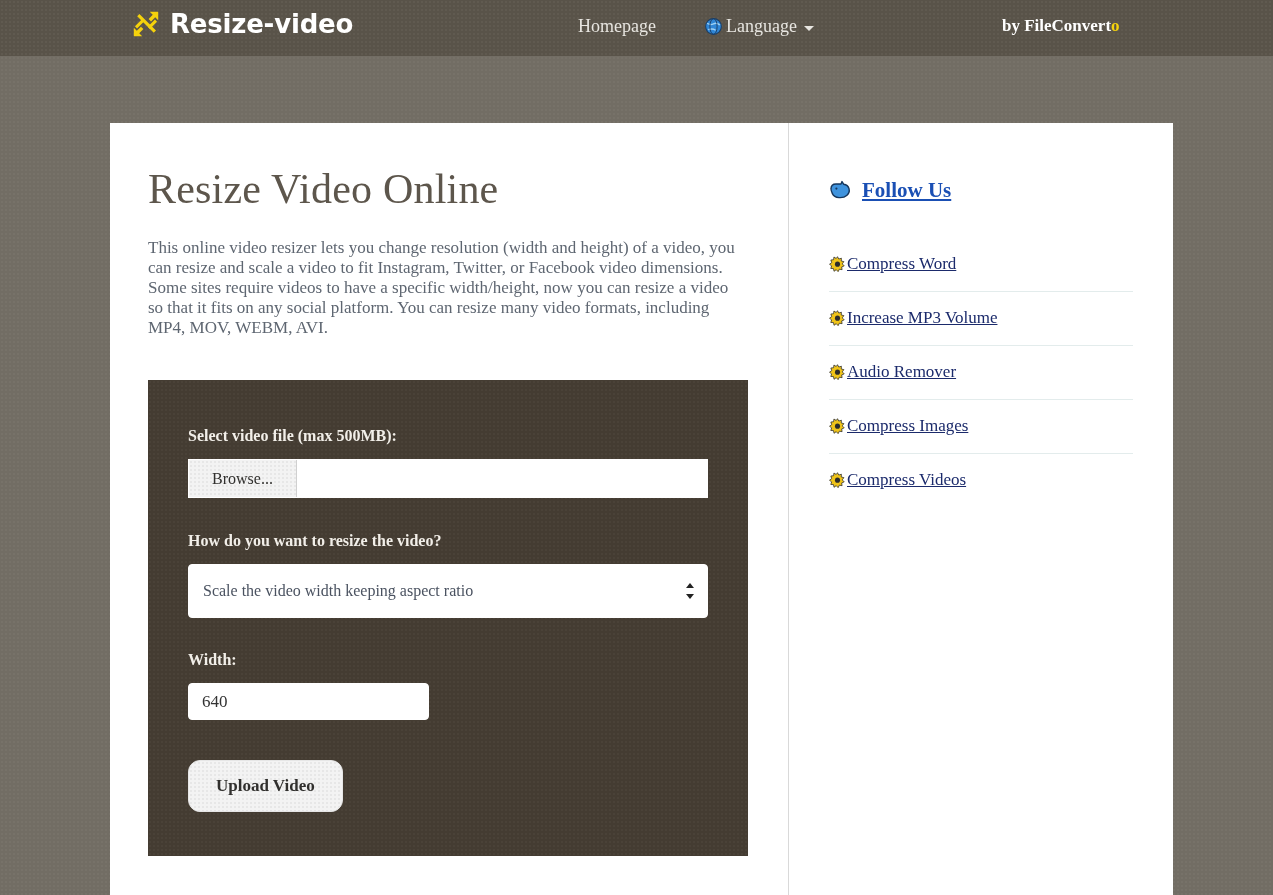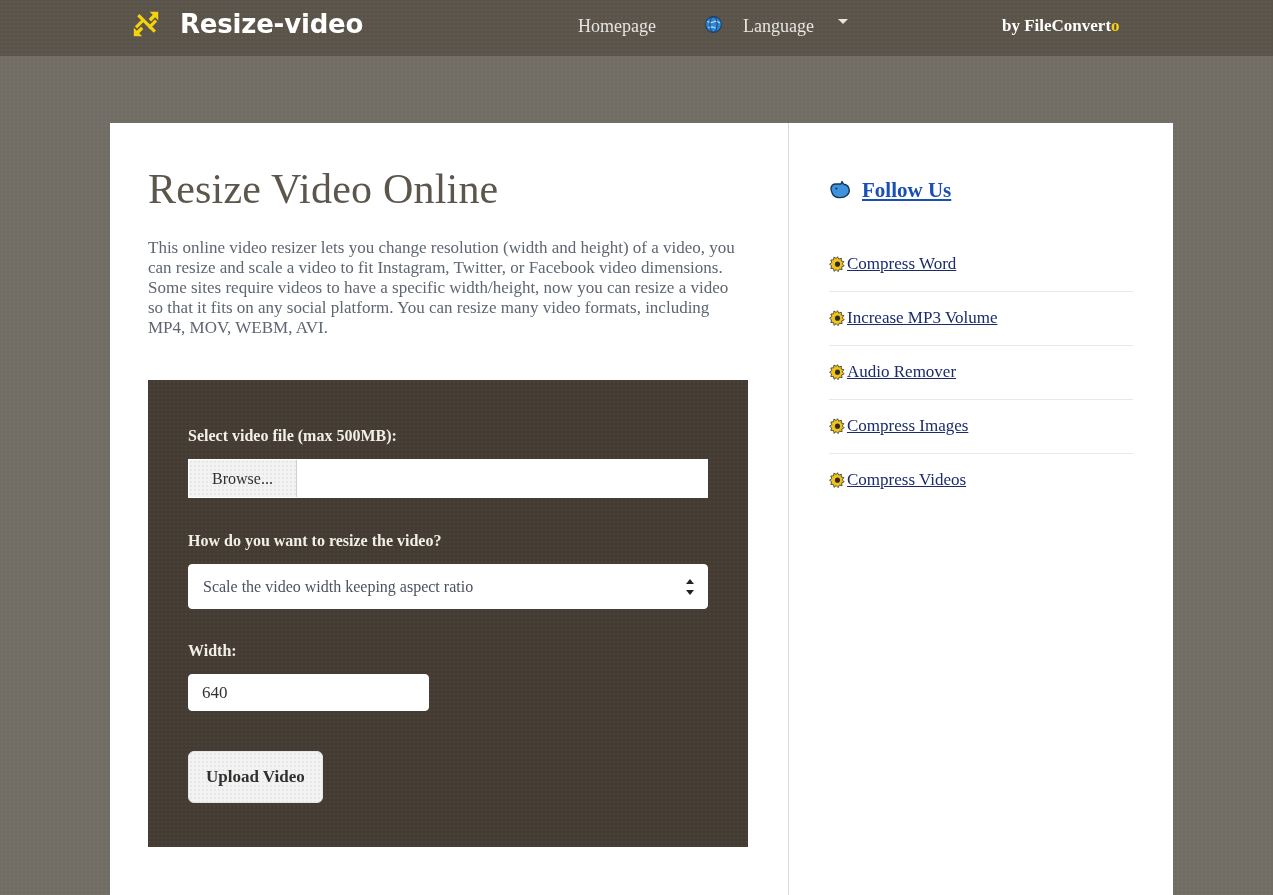--- a/index.html
+++ b/index.html
@@ -26,21 +26,21 @@
     background-size: 4px 4px;
     display: flex;
     align-items: center;
   }
   .brand {
     position: absolute;
     left: 131px;
     top: 9px;
     display: flex;
     align-items: center;
-    gap: 19px;
+    gap: 9px;
     text-decoration: none;
   }
   .brand-icon { width: 30px; height: 30px; display: block; }
   .brand-name {
     font-family: "DejaVu Sans", sans-serif;
     font-weight: bold;
     font-size: 26px;
     color: #ffffff;
     letter-spacing: -0.2px;
     line-height: 30px;
@@ -49,21 +49,22 @@
     position: absolute;
     left: 578px; top: 16px;
     font-size: 18px;
     color: #e8e6e1;
     text-decoration: none;
   }
   .nav-language {
     position: absolute;
     left: 705px; top: 16px;
     display: flex;
-    gap: 21px;
+    align-items: center;
+    gap: 4px;
     font-size: 18px;
     color: #e8e6e1;
     text-decoration: none;
   }
   .globe-icon { width: 17px; height: 17px; display:block; }
   .caret {
     display: inline-block;
     width: 0; height: 0;
     border-left: 5px solid transparent;
     border-right: 5px solid transparent;
@@ -163,21 +164,21 @@
     border: none;
     outline: none;
     background: #ffffff;
     font-family: "Liberation Serif", serif;
     font-size: 16px;
     padding: 0 10px;
   }
   .select-wrap {
     position: relative;
     width: 520px;
-    height: 45px;
+    height: 54px;
     margin-bottom: 33px;
   }
   .select-box {
     width: 100%;
     height: 100%;
     background: #ffffff;
     border: 1px solid #ffffff;
     border-radius: 4px;
     font-family: "Liberation Serif", serif;
     font-size: 16px;
@@ -224,26 +225,26 @@
     outline: none;
     margin-bottom: 40px;
     display: block;
   }
   .upload-btn {
     display: block;
     background-color: #f3f3f3;
     background-image: radial-gradient(rgba(0,0,0,0.05) 1px, transparent 1px);
     background-size: 4px 4px;
     border: 1px solid #e6e6e6;
-    border-radius: 6px;
+    border-radius: 12px;
     font-family: "Liberation Serif", serif;
     font-weight: bold;
     font-size: 17px;
     color: #31302e;
-    padding: 15px 17px;
+    padding: 15px 27px;
     cursor: pointer;
   }
 
   
   .follow-row {
     display: flex;
     align-items: center;
     gap: 9px;
     margin-bottom: 35px;
   }

